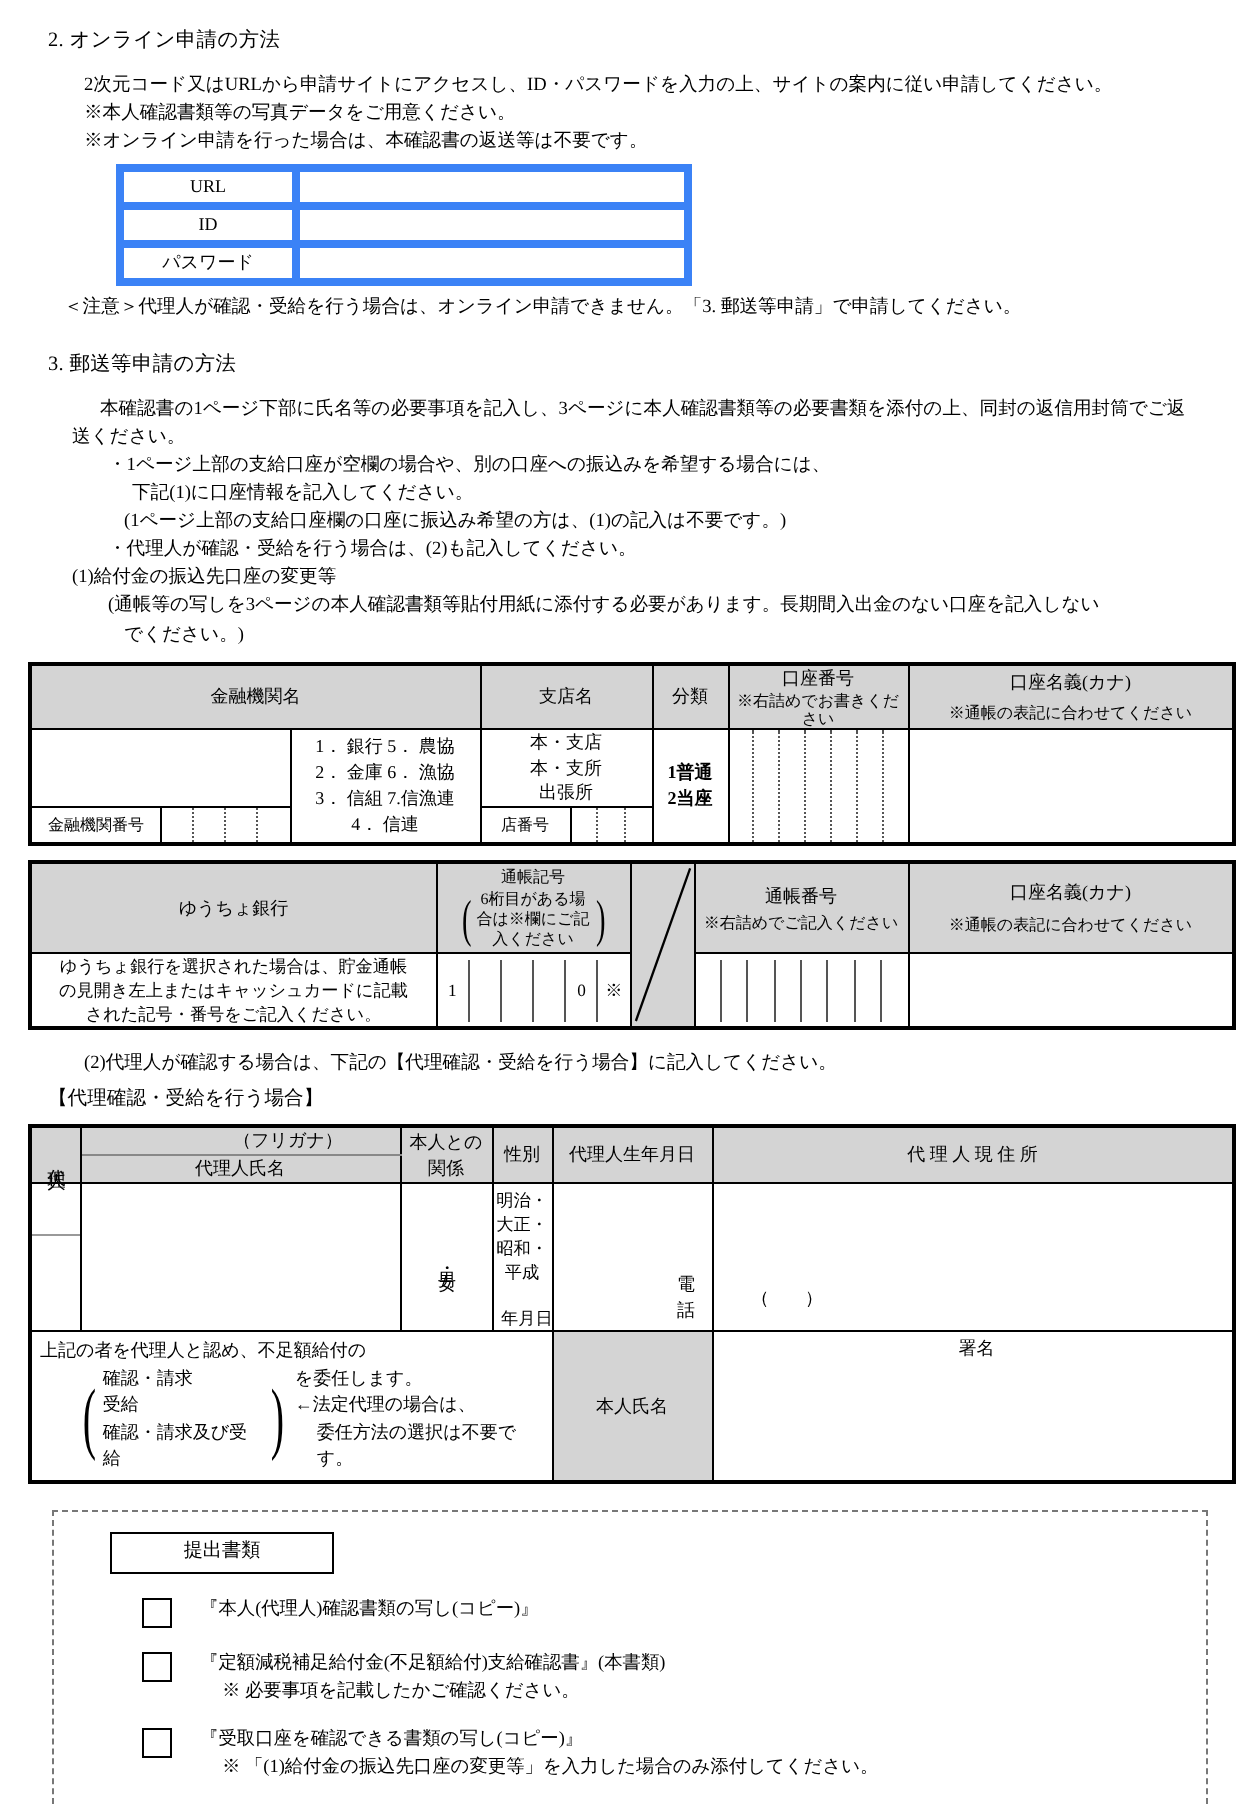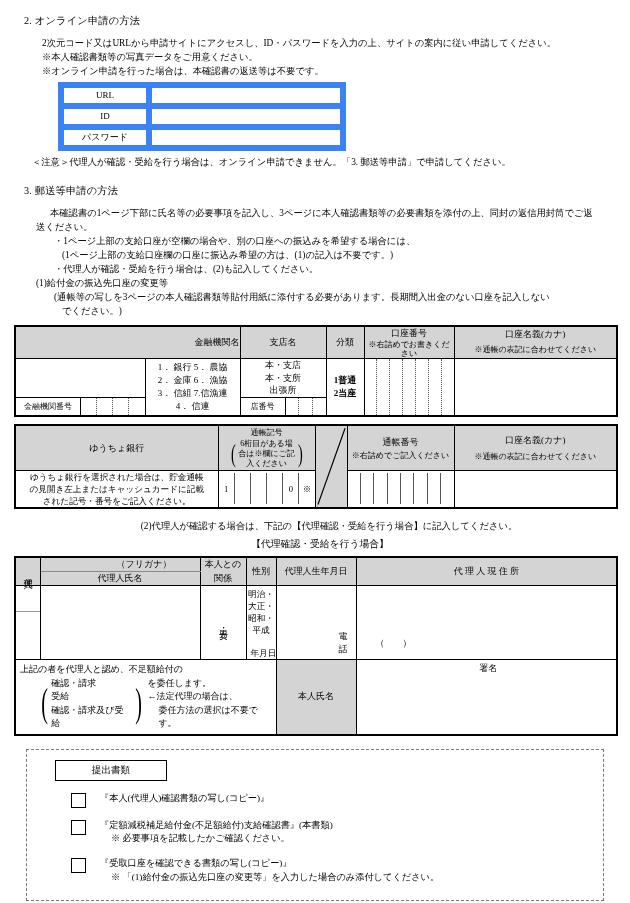--- a/index.html
+++ b/index.html
@@ -27,21 +27,21 @@
   .para { margin: 0 0 0 28px; }
   .tight { line-height: 1.52; }
 
   
   .urltable {
     border-collapse: collapse;
     margin: 4px 0 3px 44px;
     width: 288px;
   }
   .urltable td {
-    border: 6px solid #3b82f6;
+    border: 4px solid #3b82f6;
     height: 15px;
     font-size: 9px;
   }
   .urltable td.lab {
     width: 88px; text-align: center;
   }
 
   .note-line { margin: 5px 0 0 18px; }
 
   
@@ -131,21 +131,21 @@
   }
   .chk-row { display: flex; margin: 11px 0 0 44px; }
   .chkbox {
     width: 15px; height: 15px;
     border: 1.6px solid #000;
     flex: 0 0 auto; margin-right: 14px; margin-top: 1px;
   }
   .chk-txt { font-size: 9.2px; line-height: 1.5; }
   .chk-sub { margin-left: 11px; }
   .mt4 { margin-top: 4px; }
-  .mt10 { margin-top: 10px; text-align: center; }
+  .mt10 { margin-top: 10px; }
 </style>
 </head>
 <body>
 
 <div class="page">
 
   <div>
     <div class="sec-heading">2. オンライン申請の方法</div>
 
     <div class="para tight">2次元コード又はURLから申請サイトにアクセスし、ID・パスワードを入力の上、サイトの案内に従い申請してください。</div>
@@ -172,41 +172,42 @@
     <div class="note-line">＜注意＞代理人が確認・受給を行う場合は、オンライン申請できません。「3. 郵送等申請」で申請してください。</div>
   </div>
 
   <div style="margin-top:14px;">
     <div class="sec-heading">3. 郵送等申請の方法</div>
 
     <div class="para tight" style="margin-left:36px;">本確認書の1ページ下部に氏名等の必要事項を記入し、3ページに本人確認書類等の必要書類を添付の上、同封の返信用封筒でご返</div>
     <div class="para tight" style="margin-left:22px;">送ください。</div>
 
     <div class="para tight" style="margin-left:40px;">・1ページ上部の支給口座が空欄の場合や、別の口座への振込みを希望する場合には、</div>
+    <div class="para tight" style="margin-left:52px;">下記(1)に口座情報を記入してください。</div>
     <div class="para tight" style="margin-left:48px;">(1ページ上部の支給口座欄の口座に振込み希望の方は、(1)の記入は不要です。)</div>
     <div class="para tight" style="margin-left:40px;">・代理人が確認・受給を行う場合は、(2)も記入してください。</div>
 
     <div class="para tight" style="margin-left:22px;">(1)給付金の振込先口座の変更等</div>
     <div class="para tight" style="margin-left:40px;">(通帳等の写しを3ページの本人確認書類等貼付用紙に添付する必要があります。長期間入出金のない口座を記入しない</div>
     <div class="para tight" style="margin-left:48px;">でください。)</div>
   </div>
 
   <table class="form outer" style="margin-top:6px;">
     <colgroup>
       <col style="width:130px">
         <col style="width:95px">
       <col style="width:86px">
         <col style="width:38px">
       <col style="width:90px">
         <col style="width:163px">
     </colgroup>
 
     <tbody>
         <tr>
-      <td class="hd" colspan="2" style="height:30px;text-align:right;">金融機関名</td>
+      <td class="hd" colspan="2" style="height:30px;">金融機関名</td>
       <td class="hd">支店名</td>
       <td class="hd">分類</td>
       <td class="hd">
         <div>口座番号</div>
         <div class="xsmall" style="line-height:1.15;">※右詰めでお書きください</div>
       </td>
       <td class="hd">
         <div style="margin-bottom:3px;">口座名義(カナ)</div>
         <div class="xsmall">※通帳の表記に合わせてください</div>
       </td>

